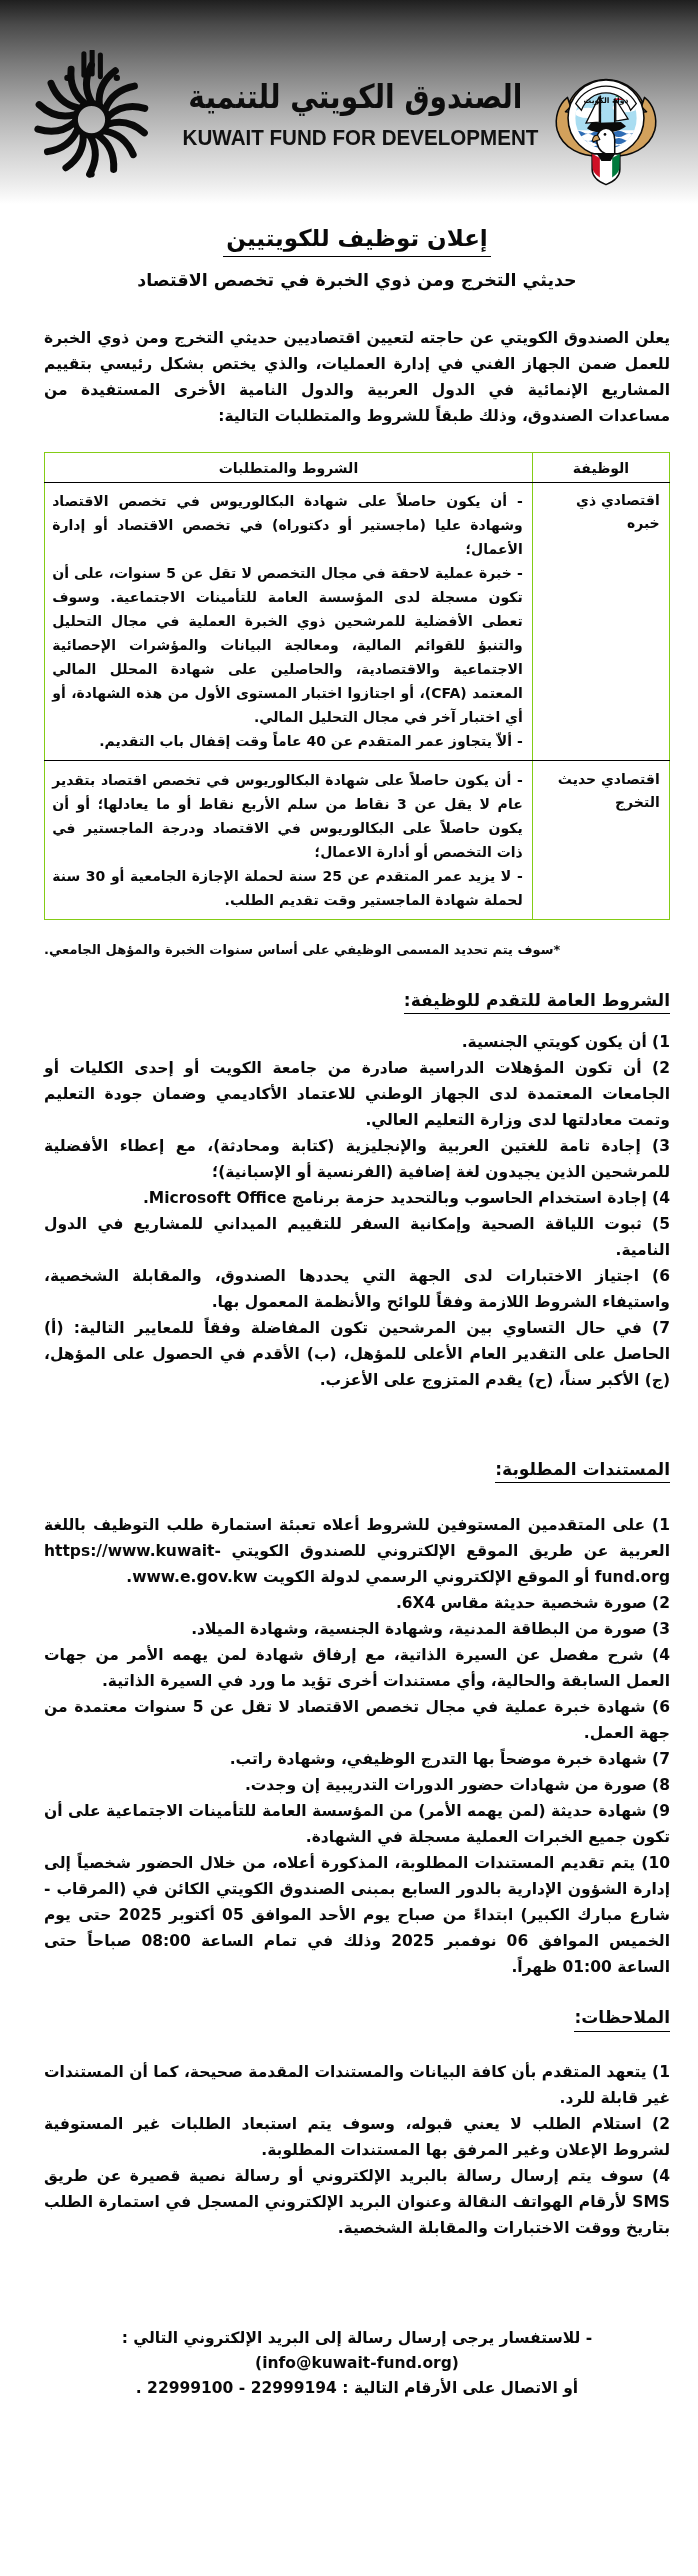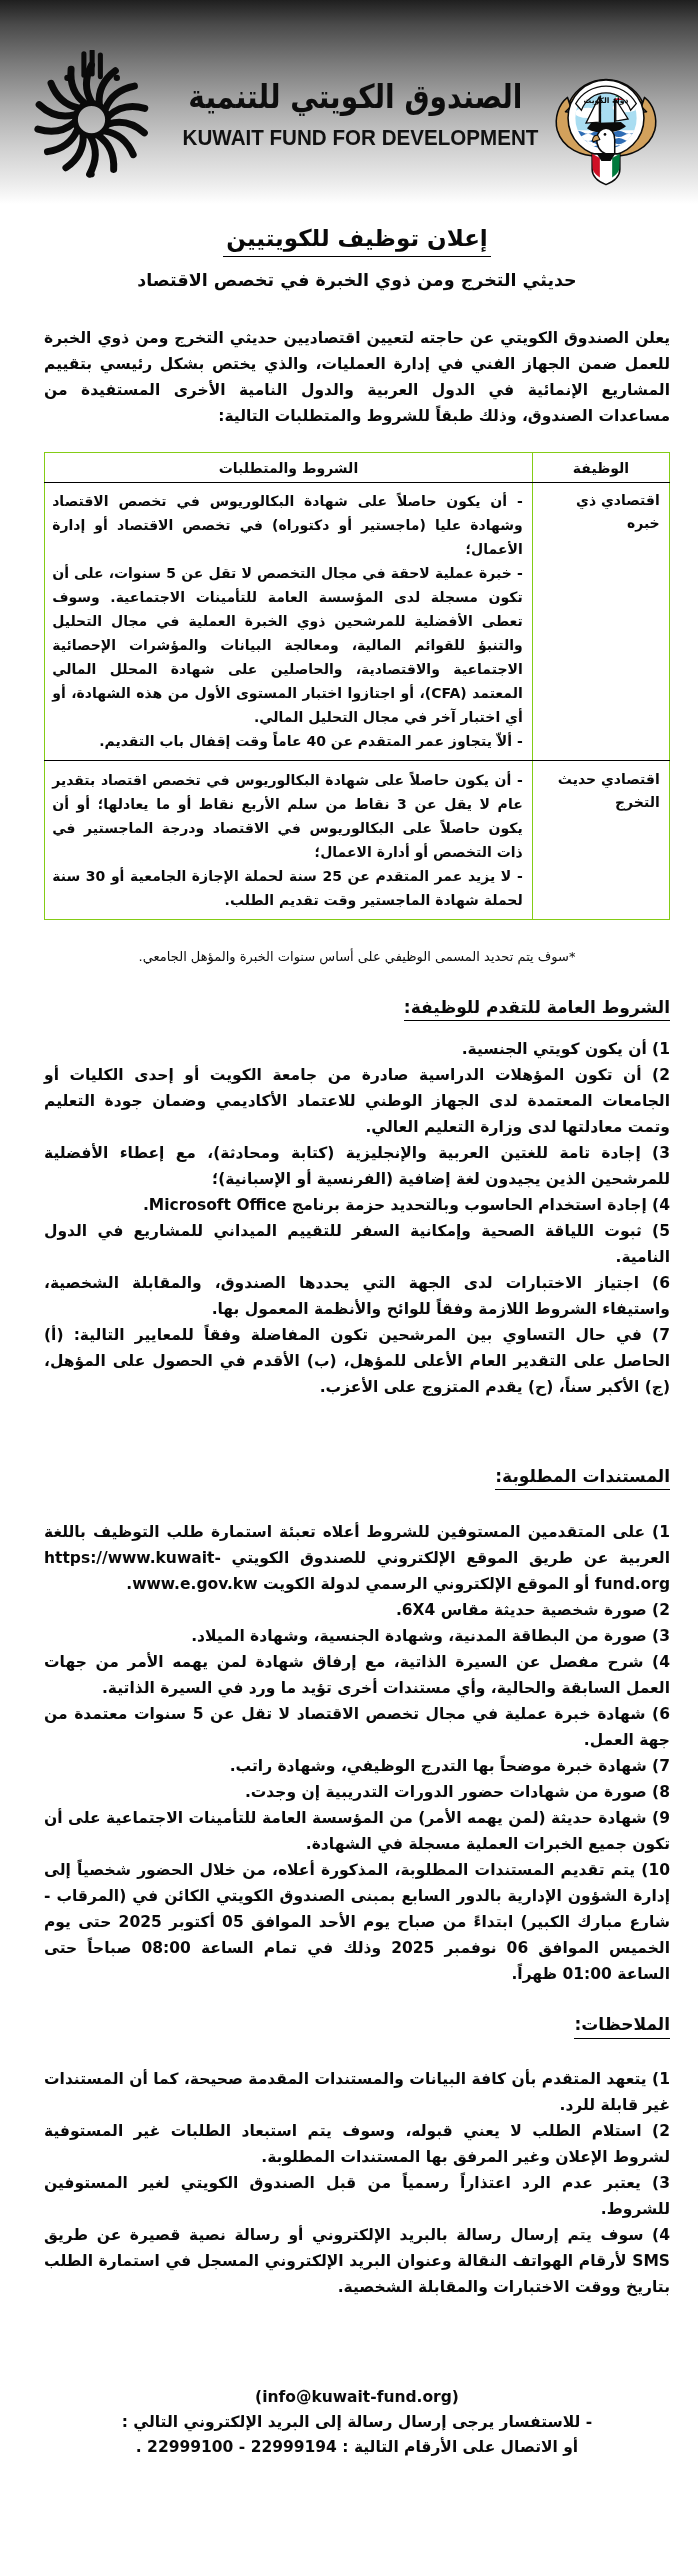--- a/index.html
+++ b/index.html
@@ -44,21 +44,21 @@
     font-size:14px; font-weight:700; text-align:center; padding:5.2px 4.1px;
     border-bottom:1.5px solid #000; height:18.5px; vertical-align:middle;
   }
   col.c-pos { width:137px; }
   table.jobs td { vertical-align:top; padding:6.2px 9.3px 7.2px 7.2px; }
   td.pos { font-size:14px; text-align:right; line-height:23px; }
   td.req { font-size:14px; line-height:24px; }
   td.req p { margin:0; text-align:justify; }
   tr.row-exp td { border-bottom:1.5px solid #000; }
 
-  .footnote { margin:29px 0 0 0; font-size:13px; font-weight:400; text-align:center; }
+  .footnote { margin:22px 0 0 0; font-size:13px; font-weight:700; text-align:left; }
 
   h3.sec-h { margin:0; font-size:17px; font-weight:700; }
   h3.sec-h .u { display:inline-block; border-bottom:1.5px solid #000; padding-bottom:3.1px; }
   .sec-general h3 { margin-top:33px; }
   .sec-general .list { margin-top:15.5px; }
   .sec-docs h3 { margin-top:66px; }
   .sec-docs .list { margin-top:29px; }
   .sec-notes h3 { margin-top:27px; }
   .sec-notes .list { margin-top:27px; }
   .list p { margin:0; font-size:15.5px; line-height:26px; text-align:justify; }
@@ -232,26 +232,25 @@
         <p>9) شهادة حديثة (لمن يهمه الأمر) من المؤسسة العامة للتأمينات الاجتماعية على أن تكون جميع الخبرات العملية مسجلة في الشهادة.</p>
         <p>10) يتم تقديم المستندات المطلوبة، المذكورة أعلاه، من خلال الحضور شخصياً إلى إدارة الشؤون الإدارية بالدور السابع بمبنى الصندوق الكويتي الكائن في (المرقاب - شارع مبارك الكبير) ابتداءً من صباح يوم الأحد الموافق 05 أكتوبر 2025 حتى يوم الخميس الموافق 06 نوفمبر 2025 وذلك في تمام الساعة 08:00 صباحاً حتى الساعة 01:00 ظهراً.</p>
       </div>
     </section>
 
     <section class="sec-notes">
       <h3 class="sec-h"><span class="u">الملاحظات:</span></h3>
       <div class="list">
         <p>1) يتعهد المتقدم بأن كافة البيانات والمستندات المقدمة صحيحة، كما أن المستندات غير قابلة للرد.</p>
         <p>2) استلام الطلب لا يعني قبوله، وسوف يتم استبعاد الطلبات غير المستوفية لشروط الإعلان وغير المرفق بها المستندات المطلوبة.</p>
-        <p>3) يعتبر عدم الرد اعتذاراً رسمياً من قبل الصندوق الكويتي لغير المستوفين للشروط.</p>
         <p>4) سوف يتم إرسال رسالة بالبريد الإلكتروني أو رسالة نصية قصيرة عن طريق SMS لأرقام الهواتف النقالة وعنوان البريد الإلكتروني المسجل في استمارة الطلب بتاريخ ووقت الاختبارات والمقابلة الشخصية.</p>
       </div>
     </section>
 
     <footer class="contact">
+      <p>- للاستفسار يرجى إرسال رسالة إلى البريد الإلكتروني التالي :</p>
       <p>(info@kuwait-fund.org)</p>
-      <p>- للاستفسار يرجى إرسال رسالة إلى البريد الإلكتروني التالي :</p>
       <p>أو الاتصال على الأرقام التالية : 22999194 - 22999100 .</p>
     </footer>
 
   </main>
 </div>
 
 
 </body></html>

